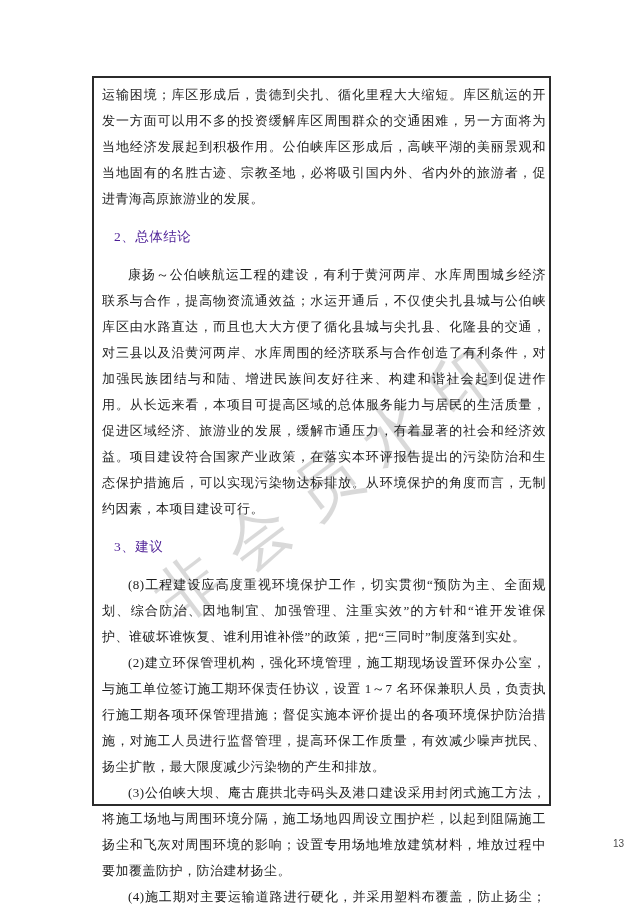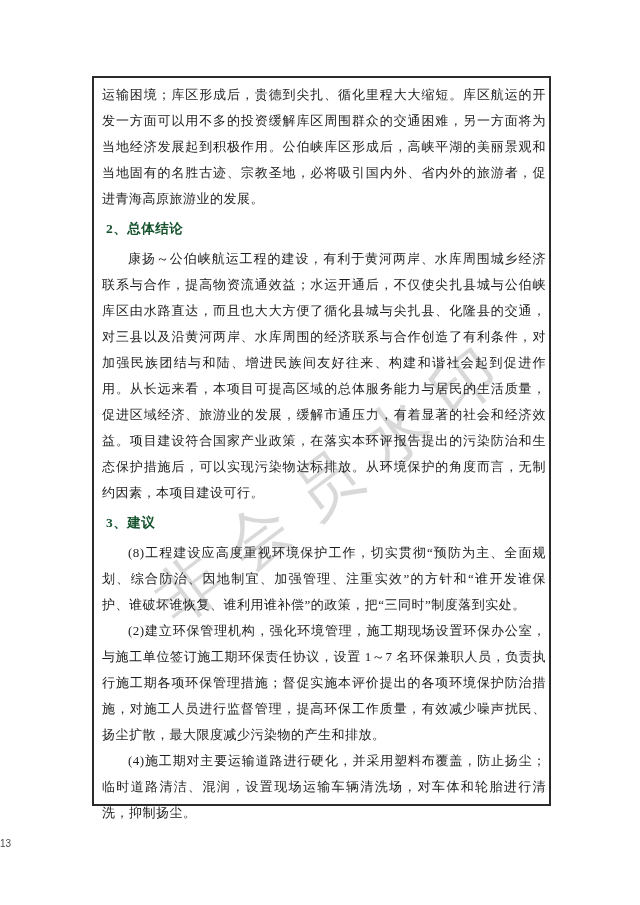--- a/index.html
+++ b/index.html
@@ -24,25 +24,25 @@
     margin:0;
     font-size:13px;
     line-height:26px;
     color:#1c1c1c;
     text-align:justify;
     text-indent:2em;
     letter-spacing:0.5px;
   }
   .para.cont{ text-indent:0; }
   .hd{
-    margin:4px;
+    margin:12px;
     font-size:13.5px;
     line-height:26px;
-    color:#14532d;
-    font-weight:bold;
+    color:#4c1d95;
+    font-weight:normal;
     text-align:left;
     letter-spacing:0.5px;
   }
   .watermark{
     position:absolute;
     left:121px; top:445px;
     width:420px; height:72px;
     font-size:64px;
     line-height:72px;
     letter-spacing:22px;
@@ -51,21 +51,21 @@
     transform-origin:center center;
     white-space:nowrap;
     z-index:1;
     font-family:"Liberation Sans","DejaVu Sans",sans-serif;
     user-select:none;
   }
   .page-number{
     position:absolute;
     left:0; right:16px;
     top:838px;
-    text-align:left;
+    text-align:right;
     font-size:10px;
     color:#4a4a4a;
     font-family:"Liberation Sans","DejaVu Sans",sans-serif;
   }
 </style>
 </head>
 <body>
 
 <div class="page">
 
@@ -77,19 +77,20 @@
     <p class="hd">2、总体结论</p>
 
     <p class="para">康扬～公伯峡航运工程的建设，有利于黄河两岸、水库周围城乡经济联系与合作，提高物资流通效益；水运开通后，不仅使尖扎县城与公伯峡库区由水路直达，而且也大大方便了循化县城与尖扎县、化隆县的交通，对三县以及沿黄河两岸、水库周围的经济联系与合作创造了有利条件，对加强民族团结与和陆、增进民族间友好往来、构建和谐社会起到促进作用。从长远来看，本项目可提高区域的总体服务能力与居民的生活质量，促进区域经济、旅游业的发展，缓解市通压力，有着显著的社会和经济效益。项目建设符合国家产业政策，在落实本环评报告提出的污染防治和生态保护措施后，可以实现污染物达标排放。从环境保护的角度而言，无制约因素，本项目建设可行。</p>
 
     <p class="hd">3、建议</p>
 
     <p class="para">(8)工程建设应高度重视环境保护工作，切实贯彻“预防为主、全面规划、综合防治、因地制宜、加强管理、注重实效”的方针和“谁开发谁保护、谁破坏谁恢复、谁利用谁补偿”的政策，把“三同时”制度落到实处。</p>
 
     <p class="para">(2)建立环保管理机构，强化环境管理，施工期现场设置环保办公室，与施工单位签订施工期环保责任协议，设置 1～7 名环保兼职人员，负责执行施工期各项环保管理措施；督促实施本评价提出的各项环境保护防治措施，对施工人员进行监督管理，提高环保工作质量，有效减少噪声扰民、扬尘扩散，最大限度减少污染物的产生和排放。</p>
 
+    <p class="para">(3)公伯峡大坝、庵古鹿拱北寺码头及港口建设采用封闭式施工方法，将施工场地与周围环境分隔，施工场地四周设立围护栏，以起到阻隔施工扬尘和飞灰对周围环境的影响；设置专用场地堆放建筑材料，堆放过程中要加覆盖防护，防治建材扬尘。</p>
 
     <p class="para">(4)施工期对主要运输道路进行硬化，并采用塑料布覆盖，防止扬尘；临时道路清洁、混润，设置现场运输车辆清洗场，对车体和轮胎进行清洗，抑制扬尘。</p>
   </div>
 
   <div class="page-number">13</div>
 
 </div>
 
 </body></html>

